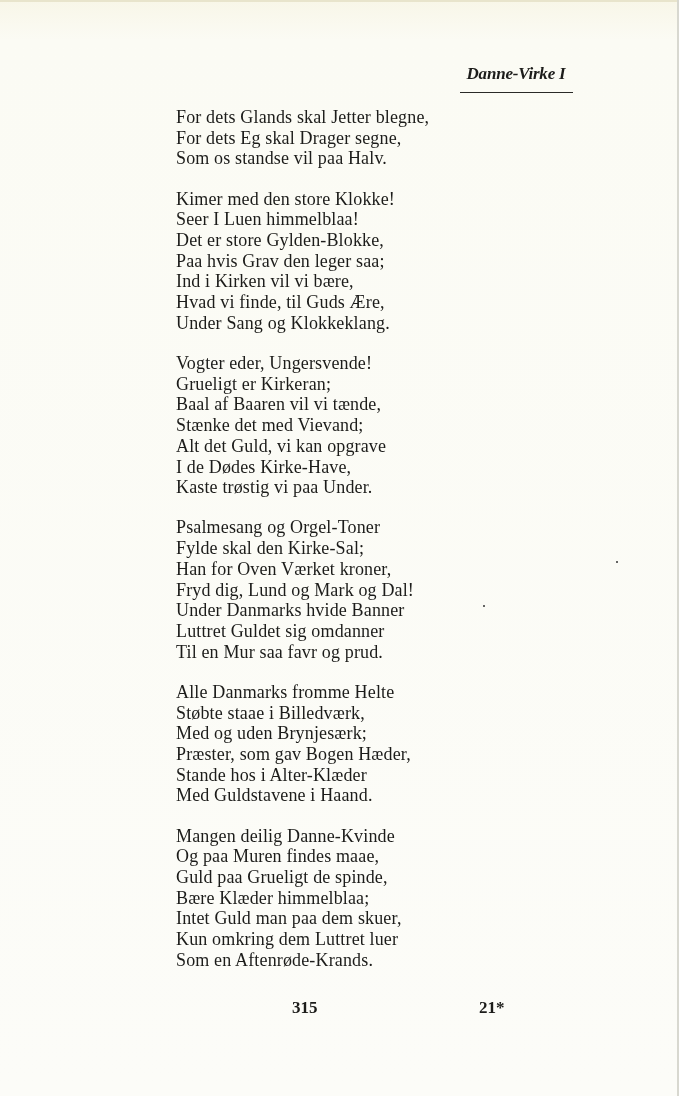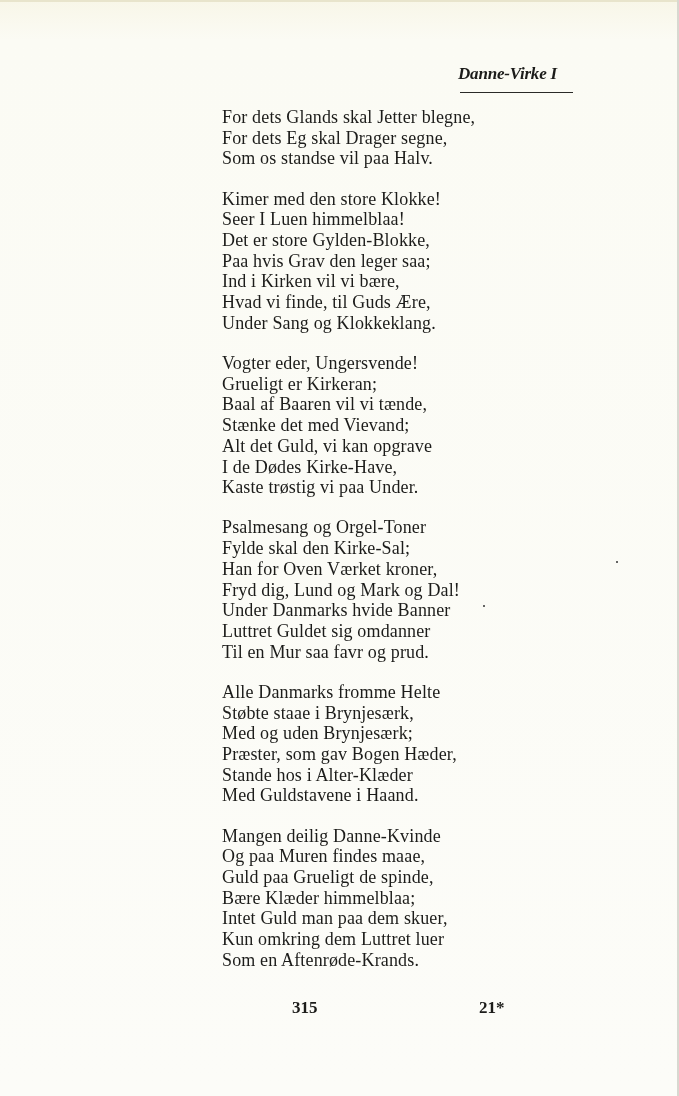--- a/index.html
+++ b/index.html
@@ -21,40 +21,39 @@
       width: 679px;
       height: 1096px;
       background: linear-gradient(180deg, #f8f6e8 0px, #fbfbf4 40px, #fcfcf8 100%);
       box-shadow: inset -2px 0 0 #d8d8d0, inset 0 2px 0 #e8e4cc;
     }
     .running-head {
       position: absolute;
       left: 458px;
       top: 64px;
       width: 116px;
-      text-align: left;
+      text-align: center;
       font-style: italic;
       font-weight: bold;
       font-size: 17px;
       letter-spacing: -0.2px;
     }
     .head-rule {
       position: absolute;
       left: 460px;
       top: 92px;
       width: 113px;
       height: 1px;
       background: #2a2a28;
     }
     .poem {
       position: absolute;
       left: 176px;
       top: 107px;
       width: 330px;
-      margin-left: 46px;
     }
     .stanza {
       margin: 0 0 19.5px 0;
     }
     .line {
       font-size: 18px;
       line-height: 20.7px;
       white-space: nowrap;
       letter-spacing: 0.15px;
     }
@@ -115,21 +114,21 @@
       <div class="line">Fylde skal den Kirke-Sal;</div>
       <div class="line">Han for Oven Værket kroner,</div>
       <div class="line">Fryd dig, Lund og Mark og Dal!</div>
       <div class="line">Under Danmarks hvide Banner</div>
       <div class="line">Luttret Guldet sig omdanner</div>
       <div class="line">Til en Mur saa favr og prud.</div>
     </div>
 
     <div class="stanza">
       <div class="line">Alle Danmarks fromme Helte</div>
-      <div class="line">Støbte staae i Brynjesærk,</div>
+      <div class="line">Støbte staae i Billedværk,</div>
       <div class="line">Med og uden Brynjesærk;</div>
       <div class="line">Præster, som gav Bogen Hæder,</div>
       <div class="line">Stande hos i Alter-Klæder</div>
       <div class="line">Med Guldstavene i Haand.</div>
     </div>
 
     <div class="stanza">
       <div class="line">Mangen deilig Danne-Kvinde</div>
       <div class="line">Og paa Muren findes maae,</div>
       <div class="line">Guld paa Grueligt de spinde,</div>

